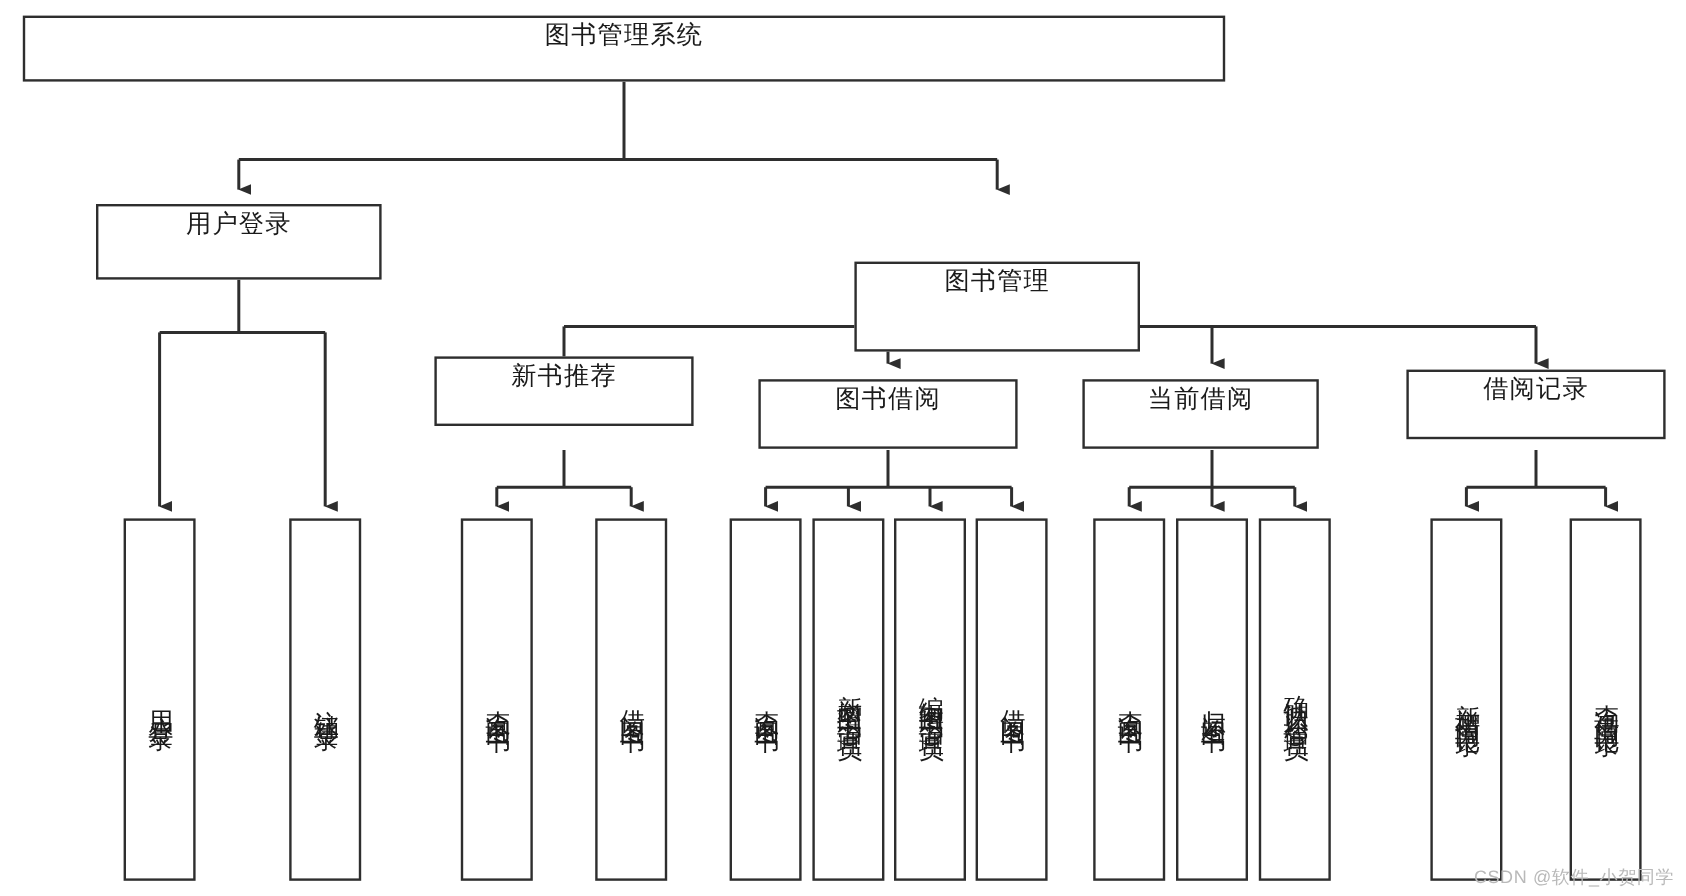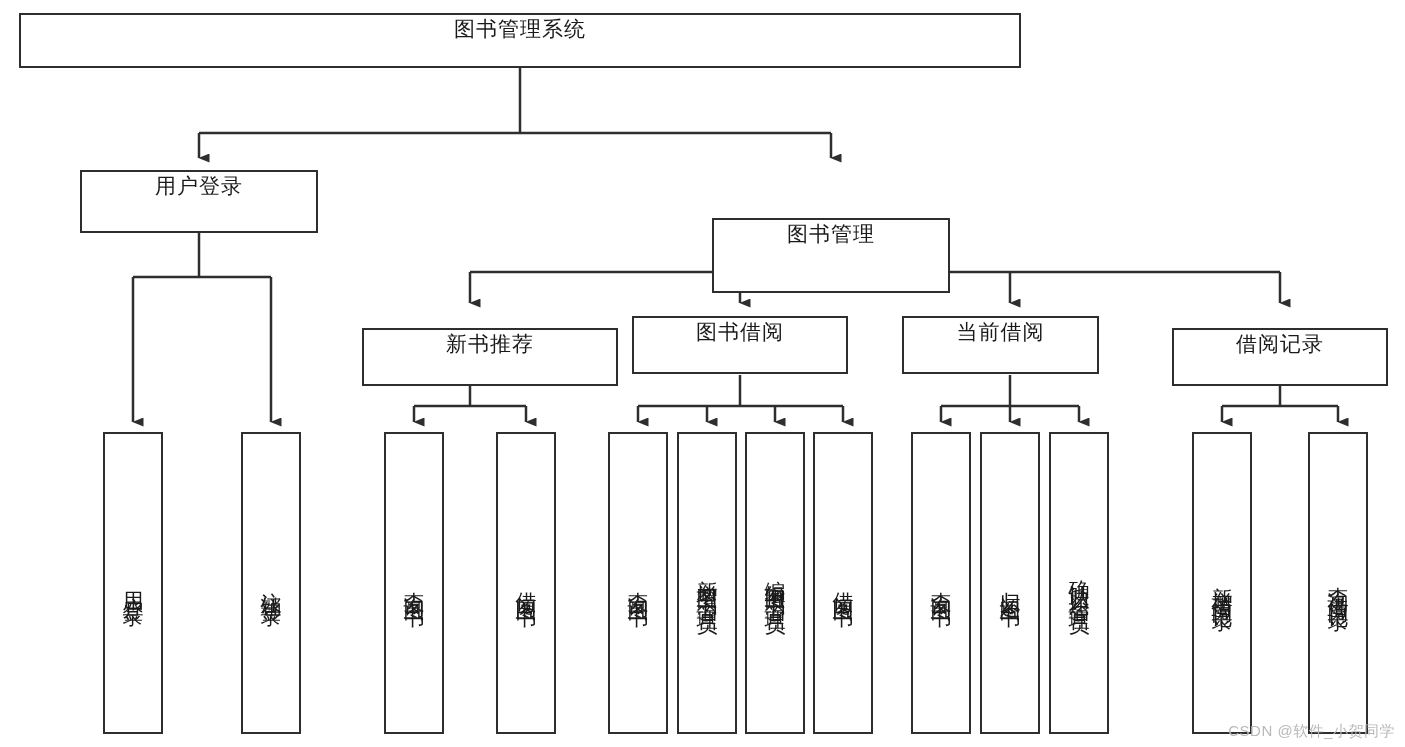--- a/index.html
+++ b/index.html
@@ -126,30 +126,30 @@
     <span class="label">图书管理系统</span>
   </div>
 
   <div class="node horizontal" style="left:80px; top:170px; width:238px; height:63px;">
     <span class="label">用户登录</span>
   </div>
   <div class="node horizontal" style="left:712px; top:170px; width:238px; height:75px;margin-top:48px;">
     <span class="label">图书管理</span>
   </div>
 
-  <div class="node horizontal" style="left:362px; top:328px; width:256px; height:58px;">
+  <div class="node horizontal" style="left:362px; top:297px; width:216px; height:58px;">
     <span class="label">新书推荐</span>
   </div>
   <div class="node horizontal" style="left:632px; top:316px; width:216px; height:58px;">
     <span class="label">图书借阅</span>
   </div>
   <div class="node horizontal" style="left:902px; top:316px; width:197px; height:58px;">
     <span class="label">当前借阅</span>
   </div>
-  <div class="node horizontal" style="left:1172px; top:328px; width:216px; height:58px;">
+  <div class="node horizontal" style="left:1172px; top:308px; width:216px; height:58px;">
     <span class="label">借阅记录</span>
   </div>
 
   <div class="node leaf" style="left:103px; top:432px; width:60px; height:302px;">
     <span class="label">用户登录</span>
   </div>
   <div class="node leaf" style="left:241px; top:432px; width:60px; height:302px;">
     <span class="label">注销登录</span>
   </div>
 

